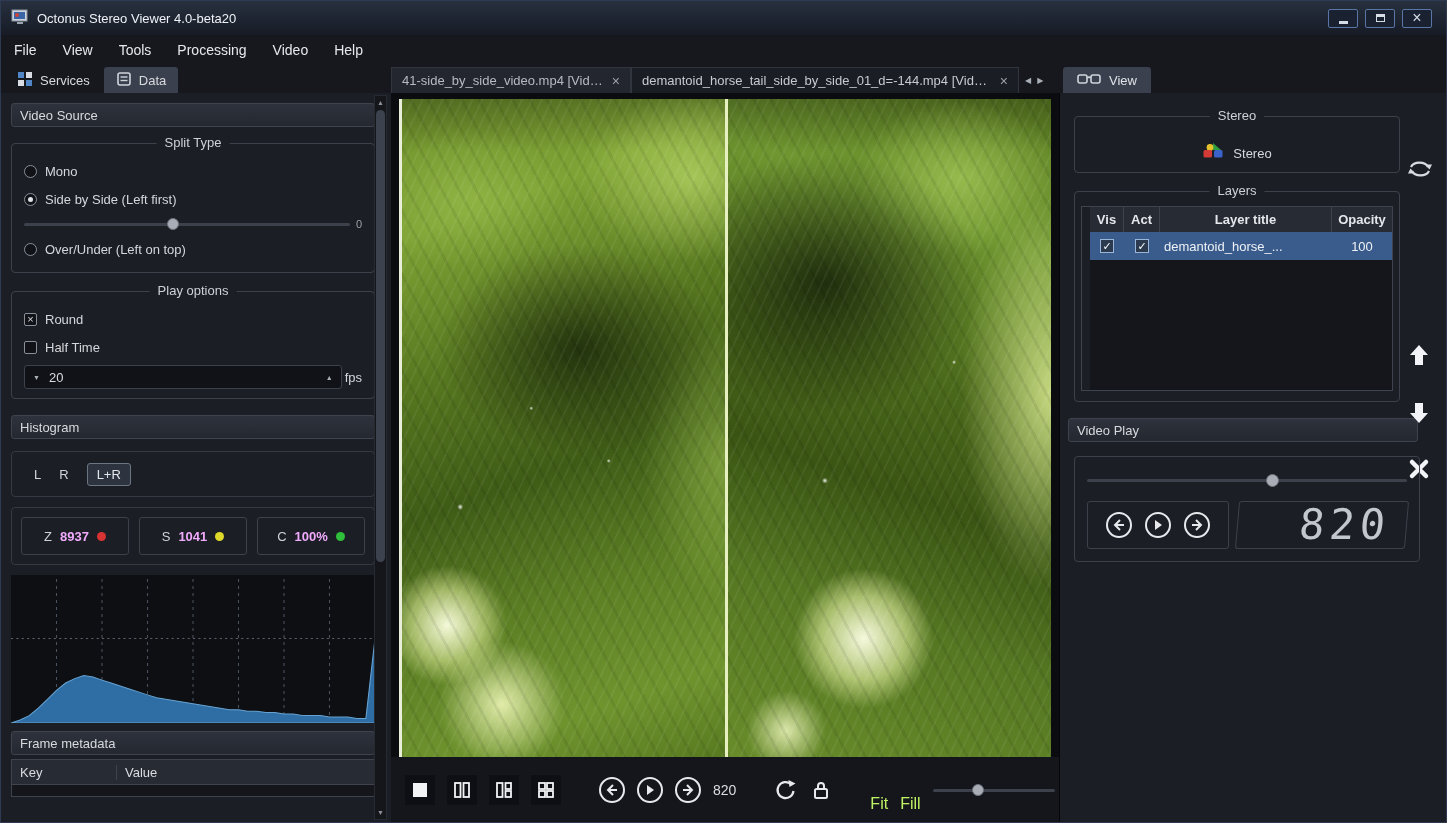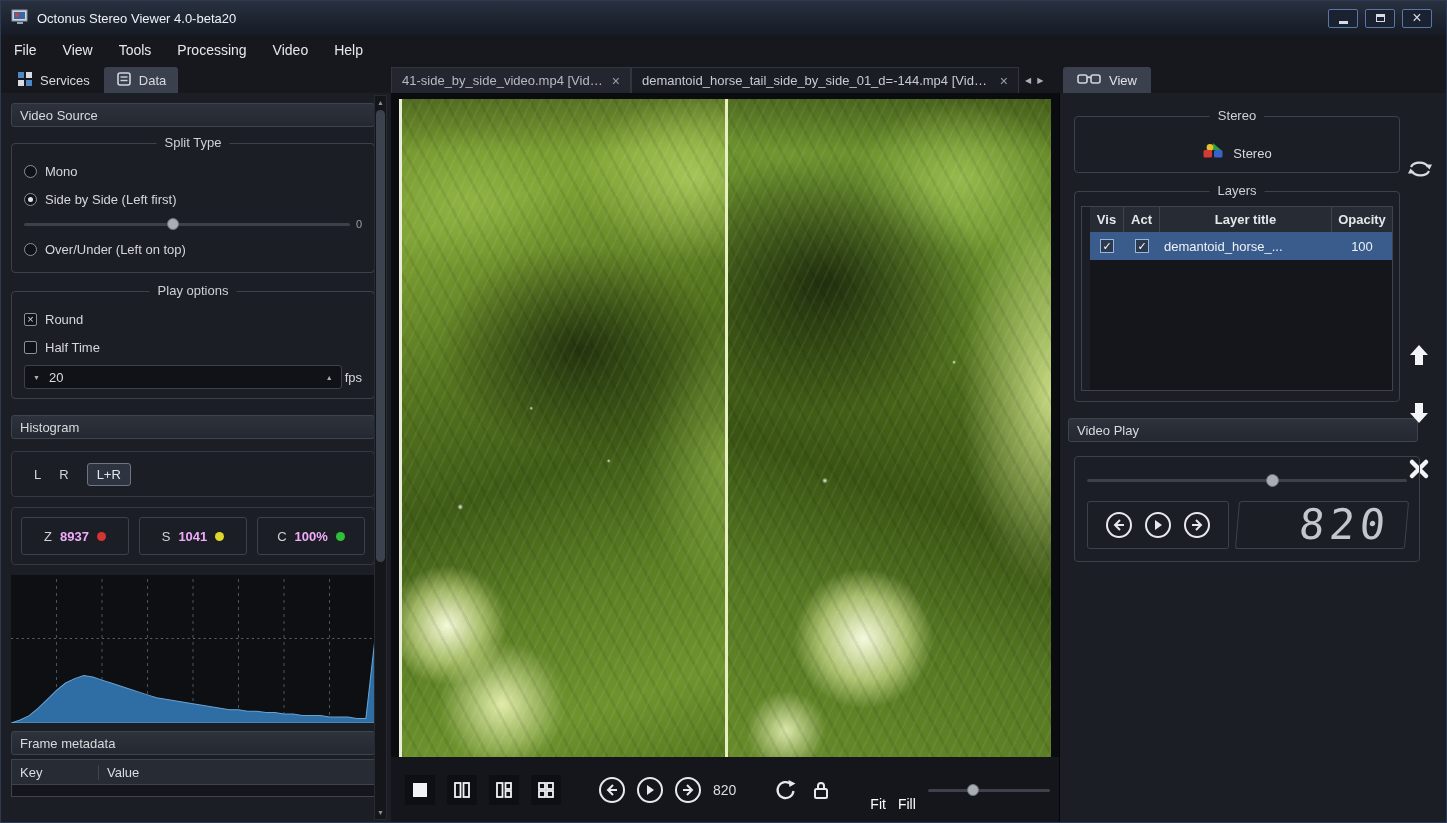--- a/index.html
+++ b/index.html
@@ -73,21 +73,21 @@
   .stats-box { display:flex; gap:10px; padding:9px; margin-top:10px; }
   .stat { flex:1; border:1px solid #3c414b; border-radius:3px; height:38px; display:flex; align-items:center; justify-content:center; gap:8px; }
   .stat .lbl { color:#cfd3d9; }
   .stat .val { color:#f0abfc; font-weight:bold; }
   .stat-dot { width:9px; height:9px; border-radius:50%; flex:none; }
   .hist-chart { height:148px; margin-top:10px; background:#0d0f13; position:relative; }
   .hist-chart svg { position:absolute; inset:0; width:100%; height:100%; }
   
   .meta-table { margin-top:4px; border:1px solid #3e434d; }
   .meta-head { display:flex; background:#272b33; height:24px; align-items:center; }
-  .meta-cell-key { width:87px; border-right:1px solid #3e434d; padding:0 8px; color:#dadde2; }
+  .meta-cell-key { width:105px; border-right:1px solid #3e434d; padding:0 8px; color:#dadde2; }
   .meta-cell-val { flex:1; padding:0 8px; color:#dadde2; }
   .meta-body { height:12px; background:#14161b; border-top:1px solid #3e434d; }
   
   .vscroll { position:absolute; right:4px; top:2px; bottom:2px; width:13px; background:#14161a; border:1px solid #262a32; }
   .vscroll .arr { height:13px; color:#8a9098; font-size:7px; display:flex; align-items:center; justify-content:center; }
   .vscroll .arr.bottom { position:absolute; bottom:0; left:0; right:0; }
   .vscroll .thumb { position:absolute; top:14px; left:1px; right:1px; height:452px; background:#3d434e; border-radius:6px; }
   
   .video-area { height:658px; margin:6px 8px 0; display:flex; position:relative; border-left:3px solid #e9eed9; }
   .frame-half { flex:1; position:relative; overflow:hidden; }
@@ -115,21 +115,21 @@
       radial-gradient(ellipse 220px 180px at 30% 28%, rgba(8,15,4,0.7), transparent 72%),
       radial-gradient(ellipse 150px 110px at 72% 12%, rgba(195,228,110,0.5), transparent 70%),
       linear-gradient(rgba(0,0,0,0.25), transparent 8%),
       linear-gradient(200deg, #5d7f23 0%, #6f9630 20%, #4a681a 42%, #3a5513 58%, #557722 75%, #688c2a 100%); }
   
   .center-toolbar { flex:1; background:#14161b; display:flex; align-items:center; gap:12px; padding:0 14px; }
   .vm-btn { width:30px; height:30px; background:#0d0f14; display:flex; align-items:center; justify-content:center; flex:none; }
   .circ-btn { width:26px; height:26px; border-radius:50%; border:2px solid #e7e9ed; background:transparent;
               display:flex; align-items:center; justify-content:center; flex:none; }
   .frame-num { color:#dadde2; font-size:14px; }
-  .tb-label { color:#ffffff; font-size:14px;margin-top:28px; }
+  .tb-label { color:#bef264; font-size:16px;margin-top:28px; }
   .zoom-slider { width:122px; flex:none; }
   .zoom-val { color:#d4d7dc; font-size:13px; margin-left:10px; }
   .dd-tri { font-size:8px; color:#aab0b8; margin-left:6px; }
   .gap-lg { margin-left:26px; }
   
   .rp-gb { margin:19px 36px 0 6px; }
   .combo-lg { height:26px; }
   .stereo-row { display:flex; align-items:center; justify-content:center; gap:9px; margin-top:13px; color:#d6d9de; }
   .mono-row { display:flex; align-items:center; justify-content:space-between; padding:2px 4px 4px; }
   .mono-row .opt-row { height:22px; }

